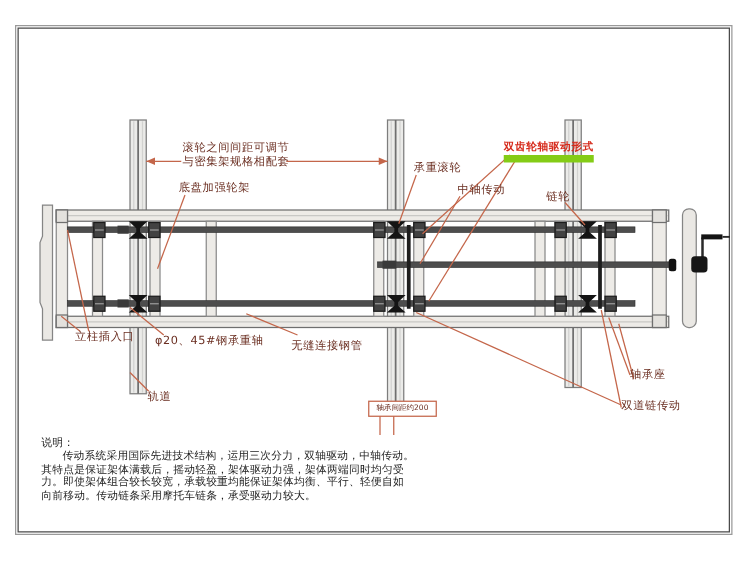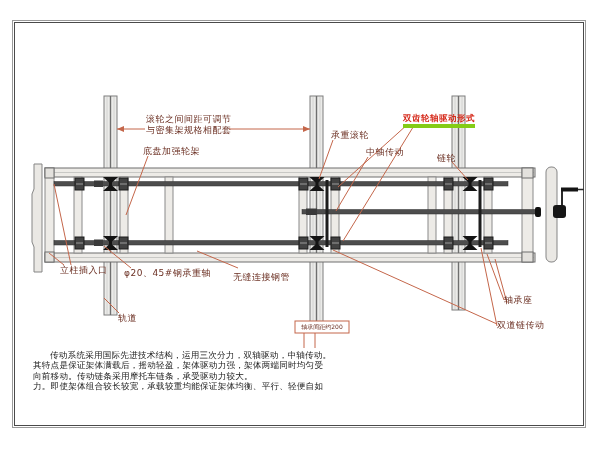--- a/index.html
+++ b/index.html
@@ -1,21 +1,21 @@
 <!DOCTYPE html>
 <html><head>
 <meta charset="utf-8">
 <style>
   html,body{margin:0;padding:0;background:#ffffff;}
   #stage{position:relative;width:600px;height:446px;background:#ffffff;overflow:hidden;
          font-family:"DejaVu Sans",sans-serif;}
   #drawing{position:absolute;left:0;top:0;}
   .lbl{position:absolute;font-size:9px;line-height:10px;color:#6b2f22;white-space:nowrap;
        letter-spacing:0.5px;}
-  .lbl-red{color:#d62b1c;font-weight:bold;font-size:8.5px;border-bottom:4px solid #84cc16;
+  .lbl-red{color:#d62b1c;font-weight:bold;font-size:8.5px;border-bottom:6px solid #84cc16;
        padding-bottom:1px;letter-spacing:0.5px;}
   .dim-text{position:absolute;font-size:9px;line-height:10px;color:#6b2f22;white-space:nowrap;
        letter-spacing:0.5px;text-align:center;width:84px;}
   .dim-box-text{position:absolute;left:295px;top:321px;width:54px;height:12px;font-size:6px;
        line-height:12px;text-align:center;color:#6b2f22;overflow:hidden;white-space:nowrap;}
   #description{position:absolute;left:33px;top:350px;width:320px;font-size:8.6px;
        line-height:10.4px;color:#1c1c1c;letter-spacing:0.2px;}
   #description .indent{text-indent:17px;}
   .desc-line{white-space:nowrap;}
 </style>
@@ -204,19 +204,20 @@
   <div class="lbl" style="left:437px;top:153px;">链轮</div>
   <div class="lbl" style="left:60px;top:265px;">立柱插入口</div>
   <div class="lbl" style="left:112px;top:268px;margin-left:12px;">φ20、45#钢承重轴</div>
   <div class="lbl" style="left:233px;top:272px;">无缝连接钢管</div>
   <div class="lbl" style="left:118px;top:313px;">轨道</div>
   <div class="lbl" style="left:504px;top:295px;">轴承座</div>
   <div class="lbl" style="left:497px;top:320px;">双道链传动</div>
   <div class="dim-box-text">轴承间距约200</div>
 
   <div id="description">
+    <div class="desc-line">说明：</div>
     <div class="desc-line indent">传动系统采用国际先进技术结构，运用三次分力，双轴驱动，中轴传动。</div>
     <div class="desc-line">其特点是保证架体满载后，摇动轻盈，架体驱动力强，架体两端同时均匀受</div>
+    <div class="desc-line">力。即使架体组合较长较宽，承载较重均能保证架体均衡、平行、轻便自如</div>
     <div class="desc-line">向前移动。传动链条采用摩托车链条，承受驱动力较大。</div>
-    <div class="desc-line">力。即使架体组合较长较宽，承载较重均能保证架体均衡、平行、轻便自如</div>
   </div>
 
 </div>
 
 </body></html>

